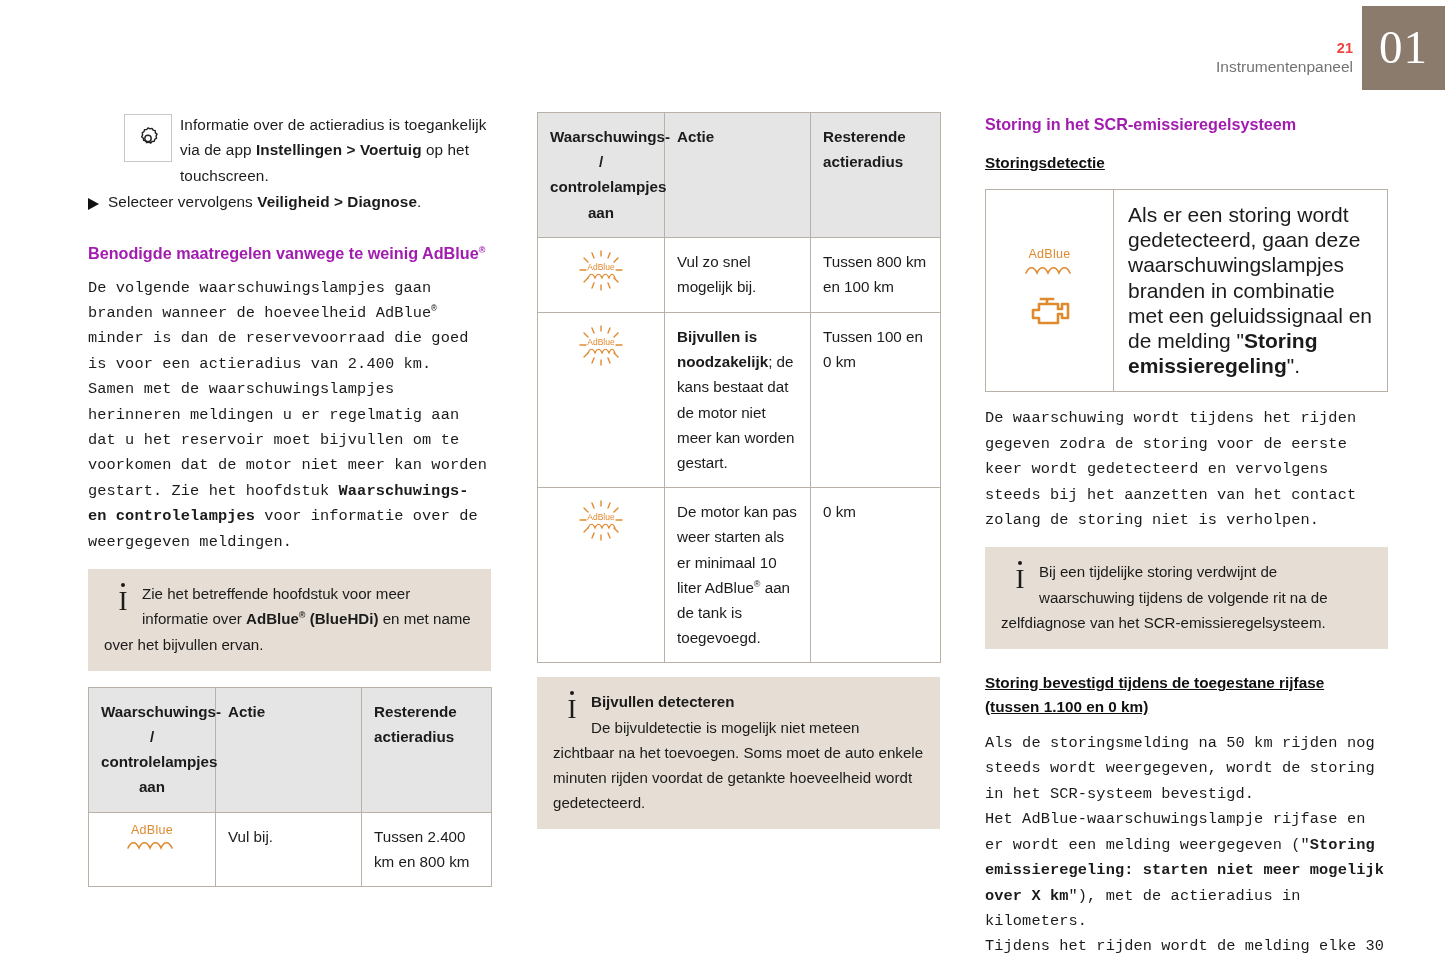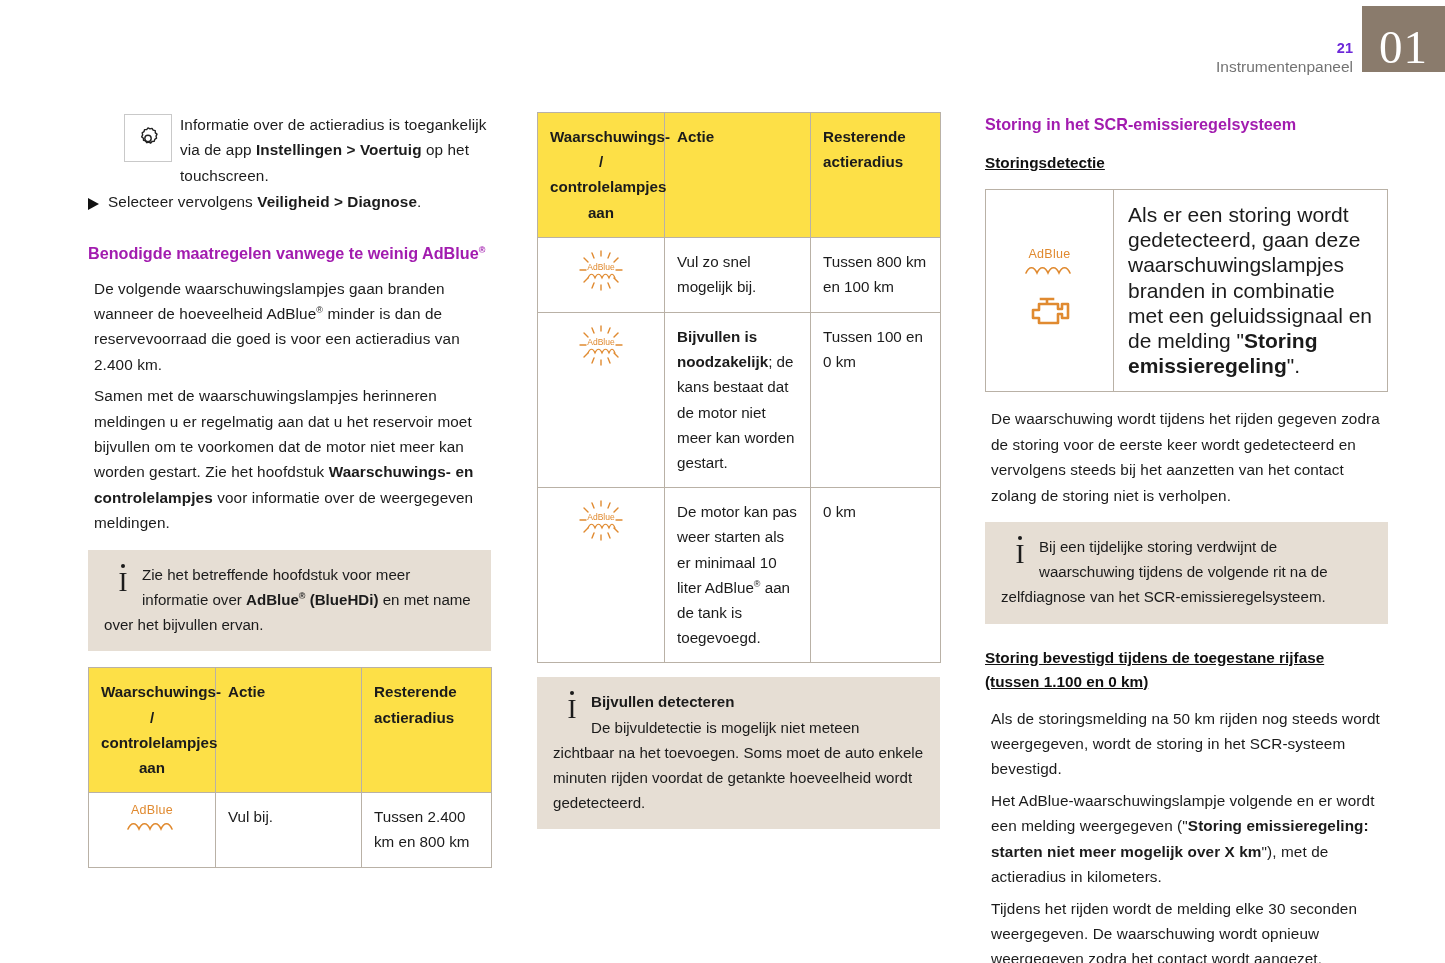--- a/index.html
+++ b/index.html
@@ -16,60 +16,60 @@
   
   .page-header {
     position: absolute;
     top: 0; right: 0;
     width: 100%;
     height: 95px;
   }
   .chapter-block {
     position: absolute;
     top: 6px; right: 0;
-    width: 83px; height: 66px;
+    width: 83px; height: 84px;
     background: #8a7b6c;
     color: #ffffff;
     font-family: "Liberation Serif", serif;
     font-size: 47px;
     line-height: 82px;
     text-align: center;
     letter-spacing: 1px;
   }
   .header-text {
     position: absolute;
     top: 40px; right: 92px;
     text-align: right;
   }
   .page-number {
     font-size: 14.5px;
     font-weight: bold;
     line-height: 17px;
-    color: #6d28d9;
+    color: #ef4444;
   }
   .chapter-title {
     font-size: 15.5px;
     line-height: 20px;
     color: #737373;
   }
 
   
   .columns {
     position: absolute;
     top: 112px; left: 0;
     width: 1445px;
     padding: 0 88px 0 88px;
     display: flex;
     gap: 24px;
   }
   .col { width: 403px; flex: 0 0 403px; }
   .col-mid { margin-left: 22px; }
   .col-right { margin-left: 21px; }
 
-  p, .para { margin: 6px; }
+  p, .para { margin: 0; font-family: Liberation Mono, monospace; }
 
   .body-text {
     font-size: 15.3px;
     line-height: 25.4px;
     color: #1b1b1b;
     letter-spacing: 0.1px;
   }
   .body-text b, .body-text strong { font-weight: bold; }
 
   h2.sec-title {
@@ -165,21 +165,21 @@
     table-layout: fixed;
   }
   table.wtable th, table.wtable td {
     border: 1px solid #b9b1a6;
     vertical-align: top;
     padding: 11px 12px 12px 12px;
     font-size: 15.2px;
     line-height: 25.2px;
   }
   table.wtable th {
-    background: #fde047;
+    background: #e5e5e5;
     font-weight: bold;
     text-align: left;
   }
   table.wtable th.c1 { text-align: center; }
   .col-w1 { width: 127px; }
   .col-w2 { width: 146px; }
   .col-w3 { width: 130px; }
   td.icon-cell { text-align: center; vertical-align: middle; padding-top: 14px; }
 
   
@@ -462,21 +462,21 @@
         </div>
         <div class="info-text">Bij een tijdelijke storing verdwijnt de waarschuwing tijdens de volgende rit na de zelfdiagnose van het SCR-emissieregelsysteem.</div>
       </div>
     </div>
 
     <h3 class="sub-title" style="margin-top:22px;">Storing bevestigd tijdens de toegestane rijfase (tussen 1.100 en 0 km)</h3>
 
     <p class="body-text">Als de storingsmelding na 50 km rijden nog steeds wordt weergegeven, wordt de storing in het SCR-systeem bevestigd.</p>
 
     <p class="body-text">
-      <span>Het AdBlue-waarschuwingslampje volgende en er wordt een melding weergegeven ("</span><b>Storing emissieregeling: starten niet meer mogelijk over X km</b><span>"), met de actieradius in kilometers.</span>
+      <span>Het AdBlue-waarschuwingslampje rijfase en er wordt een melding weergegeven ("</span><b>Storing emissieregeling: starten niet meer mogelijk over X km</b><span>"), met de actieradius in kilometers.</span>
     </p>
 
     <p class="body-text">Tijdens het rijden wordt de melding elke 30 seconden weergegeven. De waarschuwing wordt opnieuw weergegeven zodra het contact wordt aangezet.</p>
 
     <p class="body-text">
       <span>U kunt nog 1.100 km rijden voordat het systeem </span><b>het starten van de motor blokkeert</b>
     </p>
 
   </div>
 

